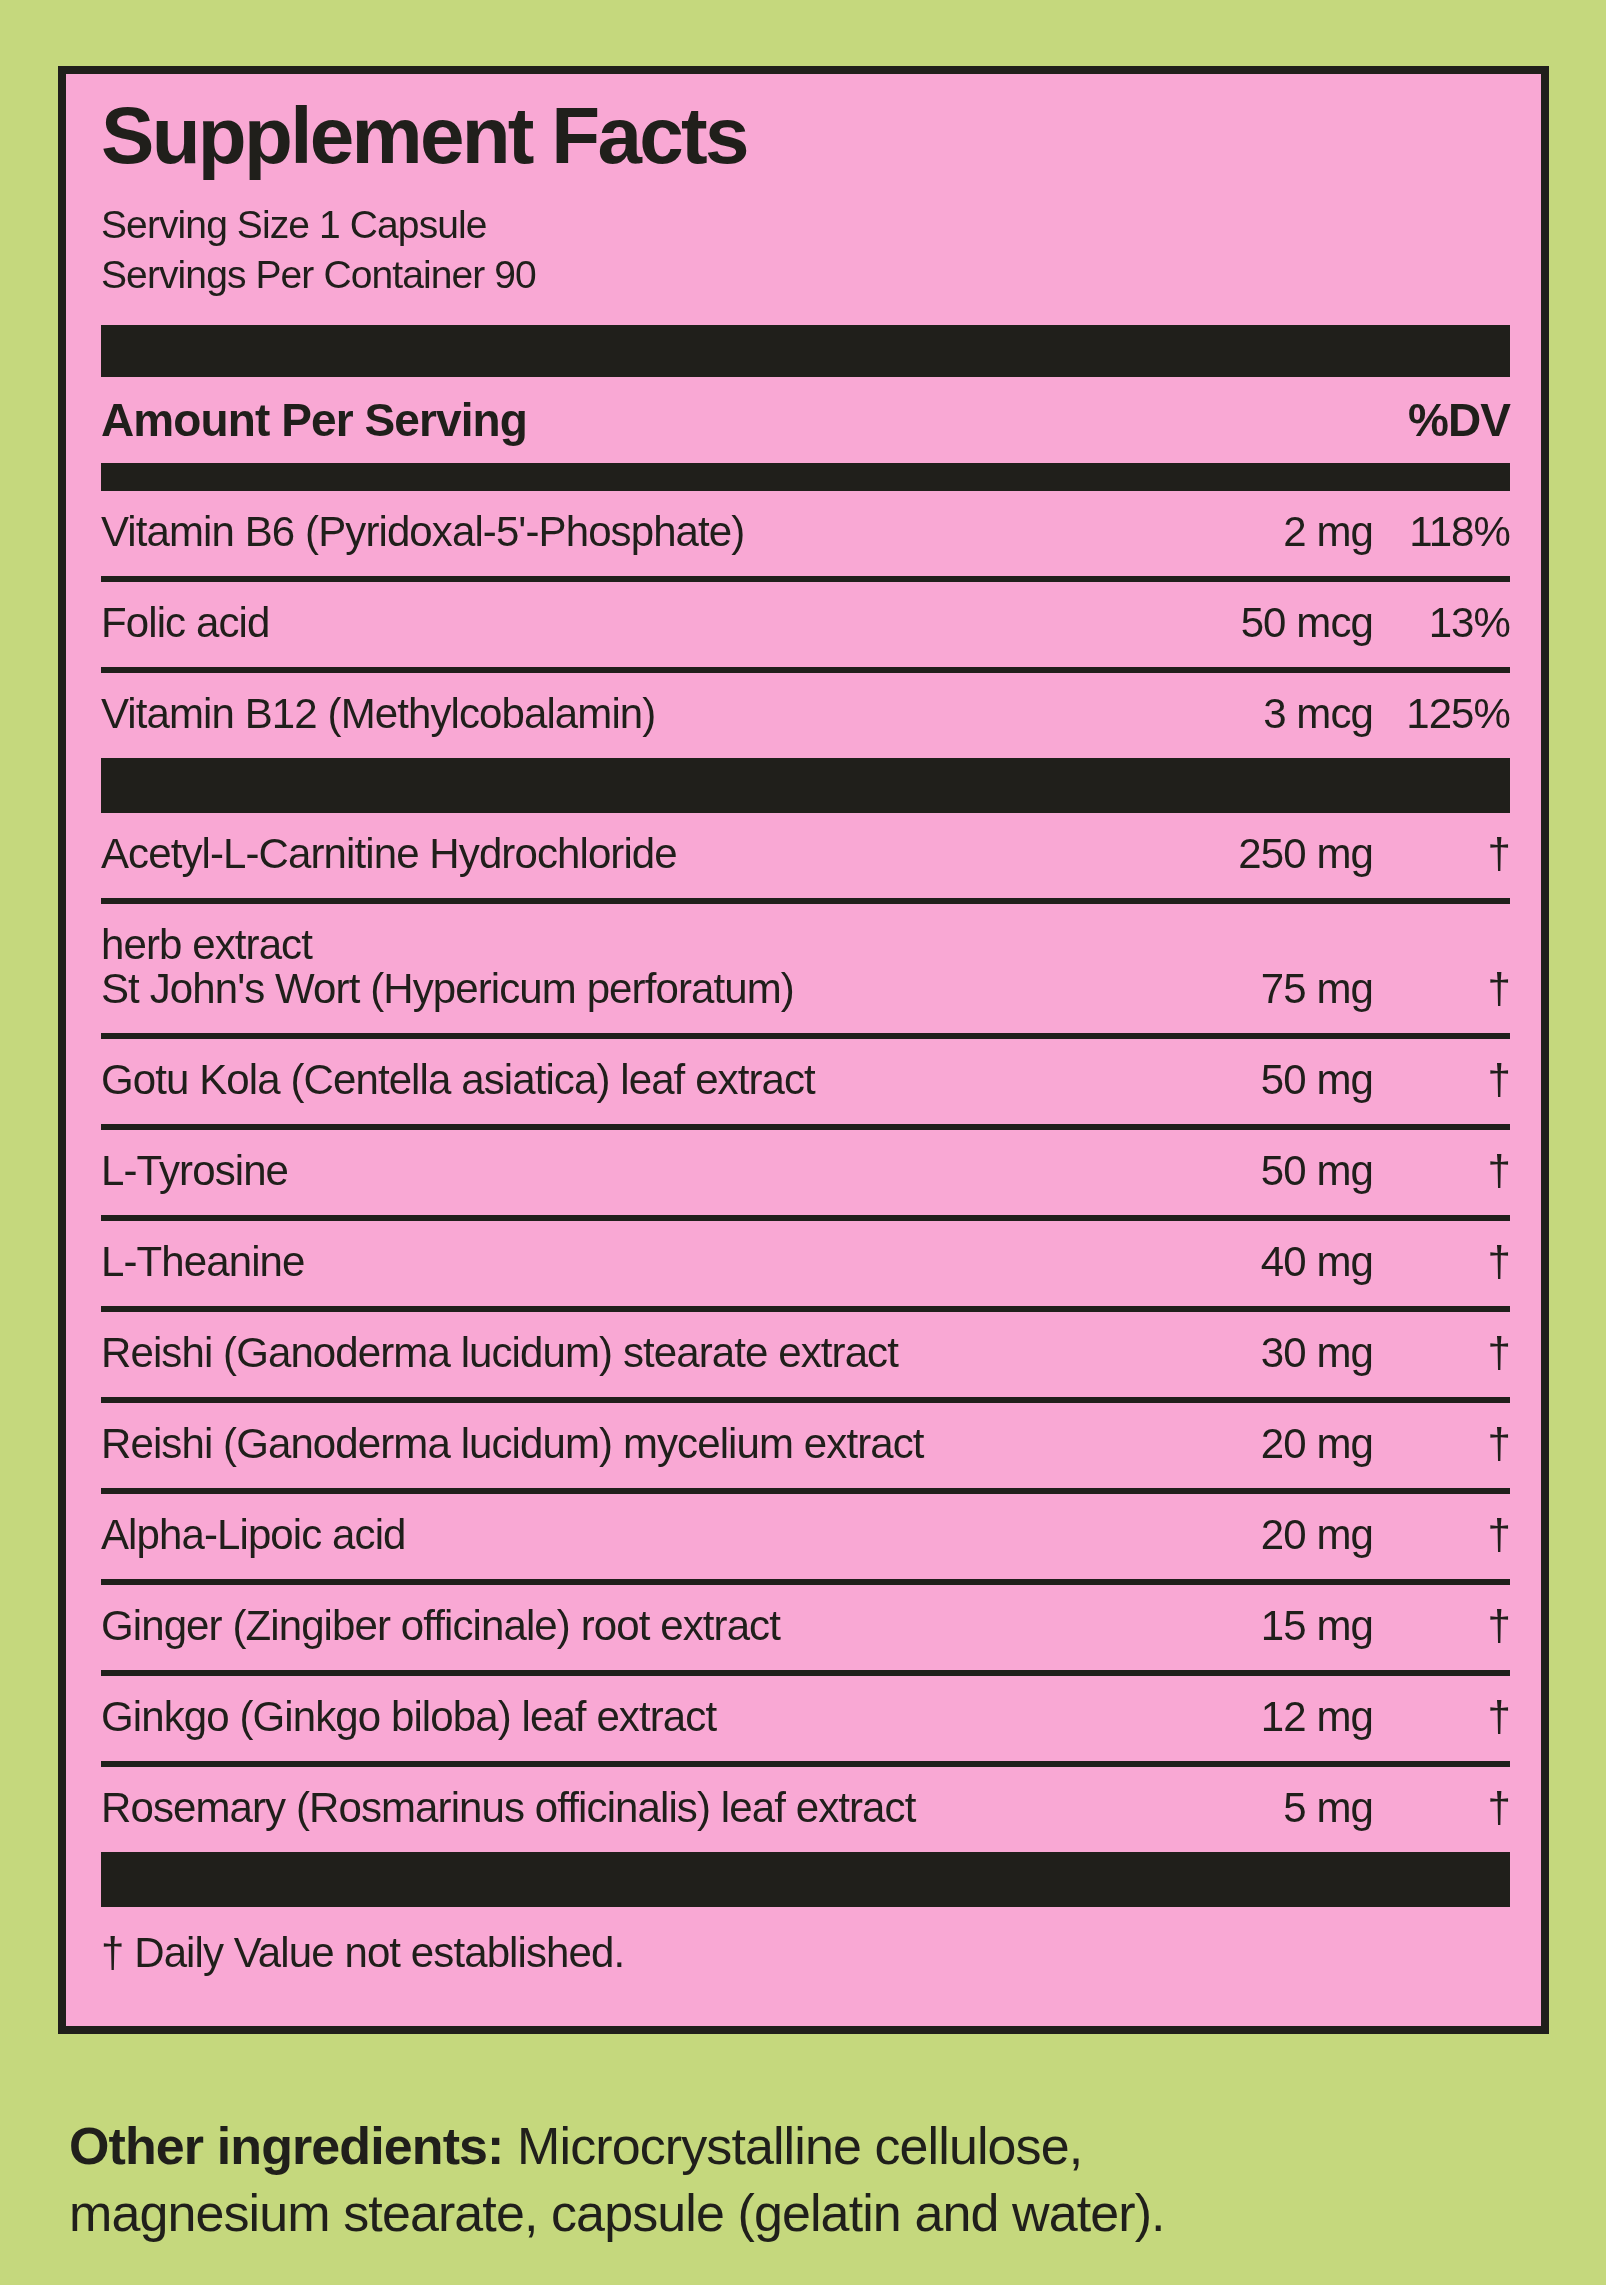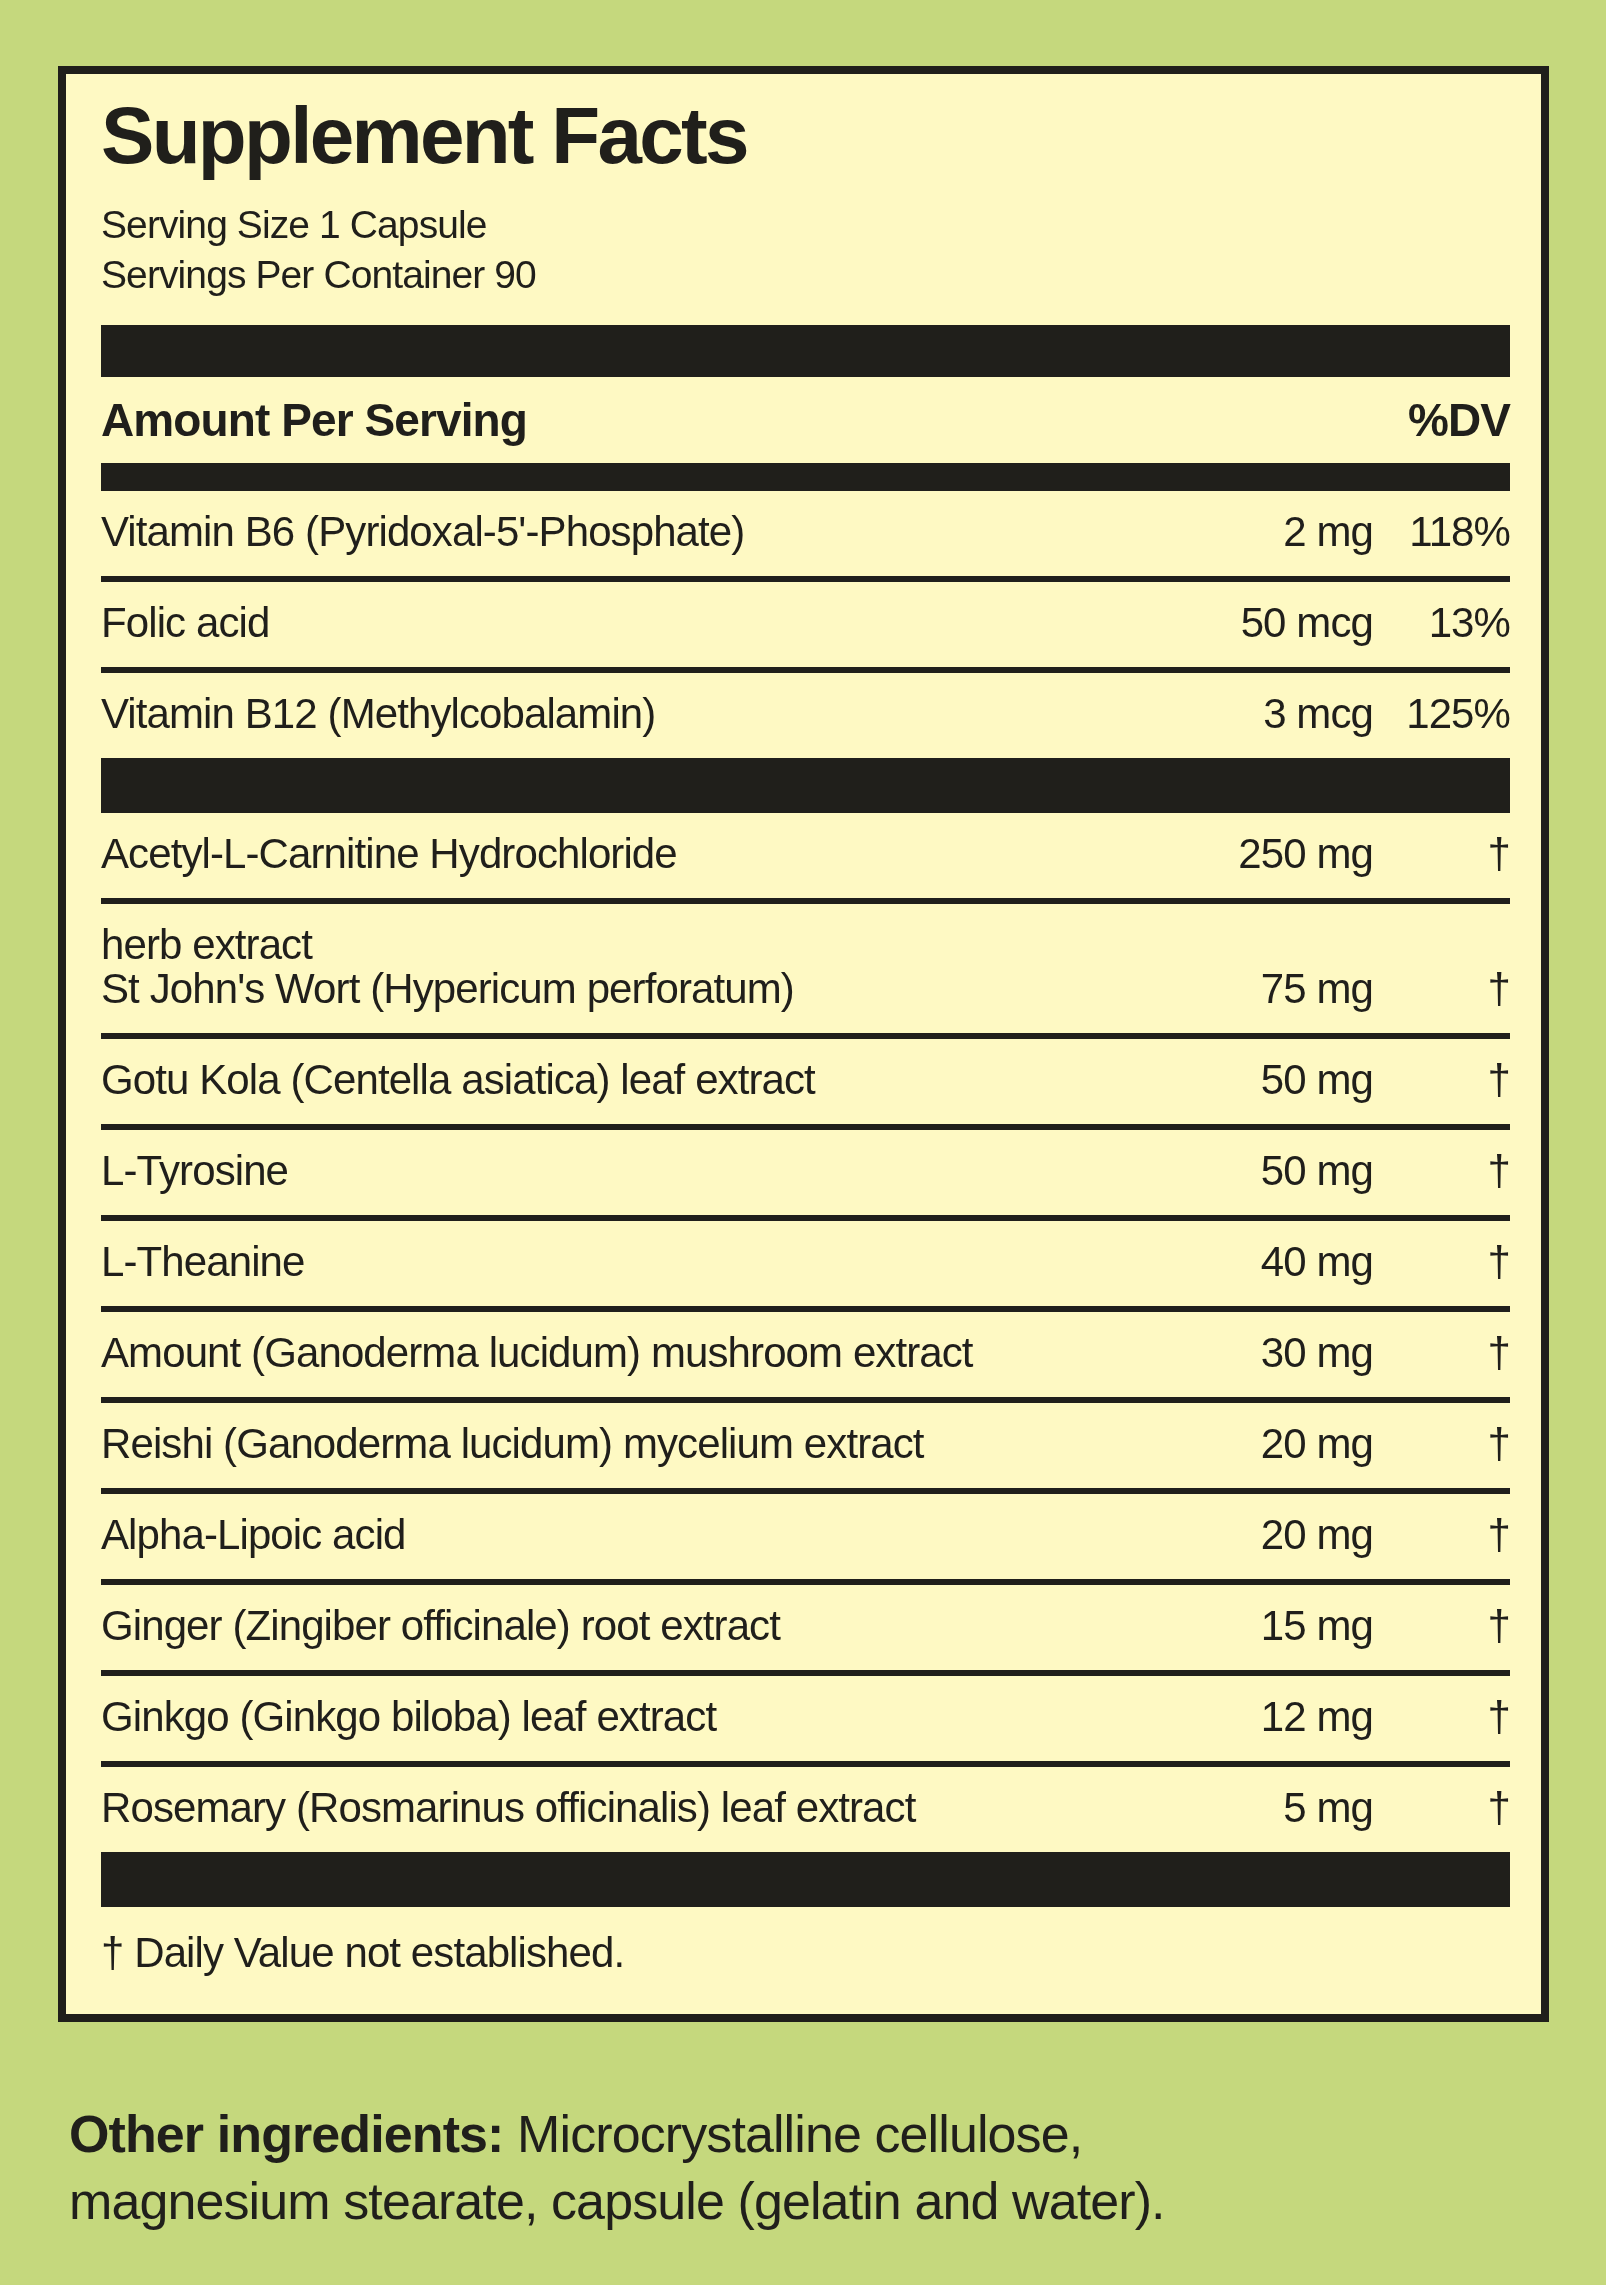--- a/index.html
+++ b/index.html
@@ -5,22 +5,22 @@
   * { box-sizing: border-box; margin: 0; padding: 0; }
   html, body { width: 1606px; height: 2285px; overflow: hidden; }
   body {
     background: #c5d87d;
     color: #201f1b;
     font-family: "Liberation Sans", sans-serif;
   }
   .panel {
     margin: 66px 57px 16px 58px;
     border: 8.2px solid #201f1b;
-    padding: 0 31px 4px 35px;
-    background: #fef9c3;
+    padding: 0 31px 16px 35px;
+    background: #f9a8d4;
   }
   .title {
     font-size: 80px;
     font-weight: 700;
     letter-spacing: -2.7px;
     line-height: 1.05;
     margin-top: 20px;
   }
   .serving {
     font-size: 39px;
@@ -135,21 +135,21 @@
       <div class="name">L-Tyrosine</div>
       <div class="amt">50 mg</div>
       <div class="dv">†</div>
     </div>
     <div class="row">
       <div class="name">L-Theanine</div>
       <div class="amt">40 mg</div>
       <div class="dv">†</div>
     </div>
     <div class="row">
-      <div class="name">Amount (Ganoderma lucidum) mushroom extract</div>
+      <div class="name">Reishi (Ganoderma lucidum) stearate extract</div>
       <div class="amt">30 mg</div>
       <div class="dv">†</div>
     </div>
     <div class="row">
       <div class="name">Reishi (Ganoderma lucidum) mycelium extract</div>
       <div class="amt">20 mg</div>
       <div class="dv">†</div>
     </div>
     <div class="row">
       <div class="name">Alpha-Lipoic acid</div>

